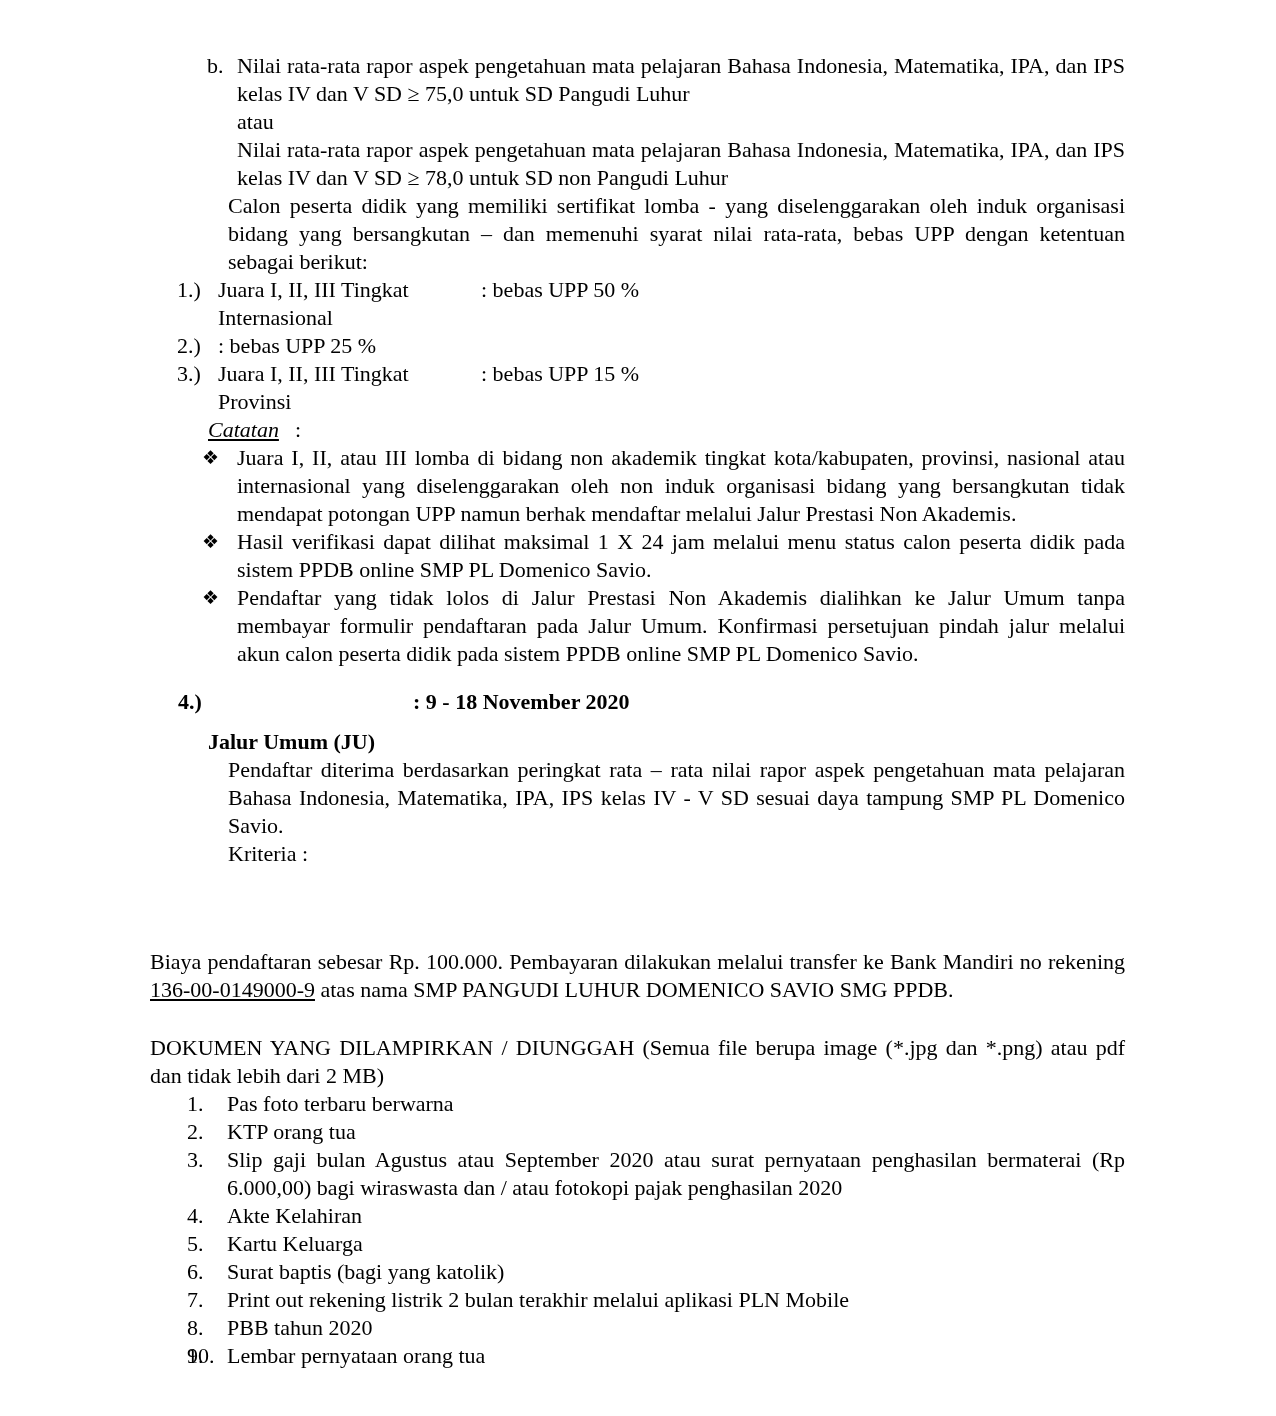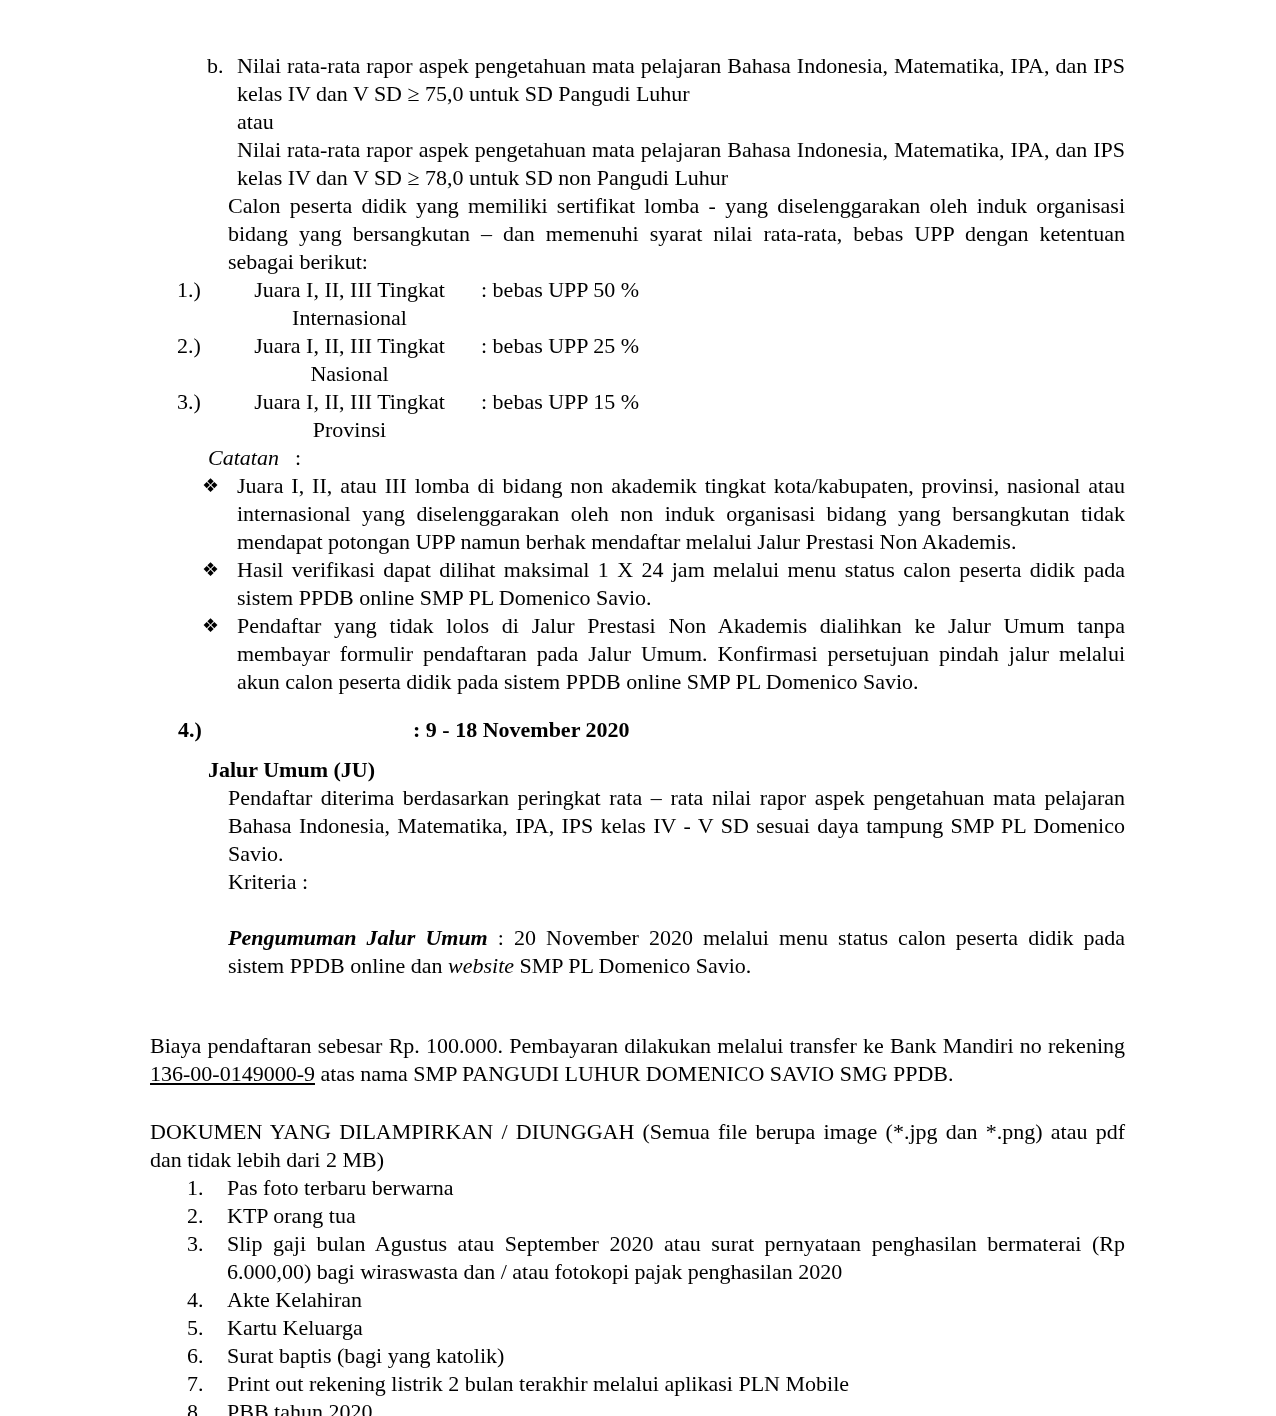--- a/index.html
+++ b/index.html
@@ -9,35 +9,35 @@
     width:1276px;height:1416px;
     padding:52px 151px 0 150px;
     font-family:"Liberation Serif", serif;
     font-size:22px;
     line-height:28px;
     color:#000000;
     background:#ffffff;
   }
   .just{text-align:justify;text-justify:inter-word;}
   .b{font-weight:normal;}
-  .i{font-style:italic;}
+  .i{font-style:italic;text-decoration:underline;}
   .bi{font-weight:bold;font-style:italic;}
   .u{text-decoration:underline;}
 
   
   .hang-b{position:relative;padding-left:87px;}
   .hang-b .marker-b{position:absolute;left:57px;top:0;}
 
   .indent-87{margin-left:87px;}
   .indent-58{margin-left:78px;}
 
   
   .upp-row{margin-left:27px;display:flex;}
   .upp-marker{width:41px;flex:none;}
-  .upp-label{width:263px;flex:none;text-align:center;}
+  .upp-label{width:263px;flex:none;}
 
   .catatan-row{margin-left:58px;}
   .catatan-colon{margin-left:16px;}
 
   
   .bullet-row{position:relative;padding-left:87px;}
   .bullet-row .bullet{position:absolute;left:52px;top:0;font-size:19px;}
 
   
   .h4-row{display:flex;font-weight:bold;margin-left:28px;}
@@ -67,21 +67,20 @@
 
   <div class="indent-58 just">Calon peserta didik yang memiliki sertifikat lomba - yang diselenggarakan oleh induk organisasi bidang yang bersangkutan – dan memenuhi syarat nilai rata-rata, bebas UPP dengan ketentuan sebagai berikut:</div>
 
   <div class="upp-row">
     <span class="upp-marker">1.)</span>
     <span class="upp-label">Juara I, II, III Tingkat Internasional</span>
     <span class="upp-value">: bebas UPP 50 %</span>
   </div>
   <div class="upp-row">
     <span class="upp-marker">2.)</span>
-    <span class="upp-label">Juara I, II, III Tingkat Nasional</span>
     <span class="upp-value">: bebas UPP 25 %</span>
   </div>
   <div class="upp-row">
     <span class="upp-marker">3.)</span>
     <span class="upp-label">Juara I, II, III Tingkat Provinsi</span>
     <span class="upp-value">: bebas UPP 15 %</span>
   </div>
 
   <div class="catatan-row">
     <span class="i">Catatan</span><span class="catatan-colon">:</span>
@@ -105,23 +104,20 @@
   <div class="h4-row">
     <span class="h4-marker">4.)</span>
     <span class="h4-title">Jalur Umum (JU)</span>
     <span>: 9 - 18 November 2020</span>
   </div>
   <div class="indent-58 just">Pendaftar diterima berdasarkan peringkat rata – rata nilai rapor aspek pengetahuan mata pelajaran Bahasa Indonesia, Matematika, IPA, IPS kelas IV - V SD sesuai daya tampung SMP PL Domenico Savio.</div>
   <div class="indent-58">Kriteria :</div>
 
   <div class="sp28"></div>
 
-  <div class="indent-58 just">
-    <span class="bi">Pengumuman Jalur Umum</span><span class="b"> : </span><span class="b">20 November 2020</span><span> melalui menu status calon peserta didik pada sistem PPDB online dan </span><span class="i">website</span><span> SMP PL Domenico Savio.</span>
-  </div>
 
   <div class="sp52"></div>
 
   <div class="just">
     <span>Biaya pendaftaran sebesar Rp. 100.000. Pembayaran dilakukan melalui transfer ke Bank Mandiri no rekening </span><span class="b u">136-00-0149000-9</span><span> atas nama SMP PANGUDI LUHUR DOMENICO SAVIO SMG PPDB.</span>
   </div>
 
   <div class="sp30"></div>
 
   <div class="b just">

